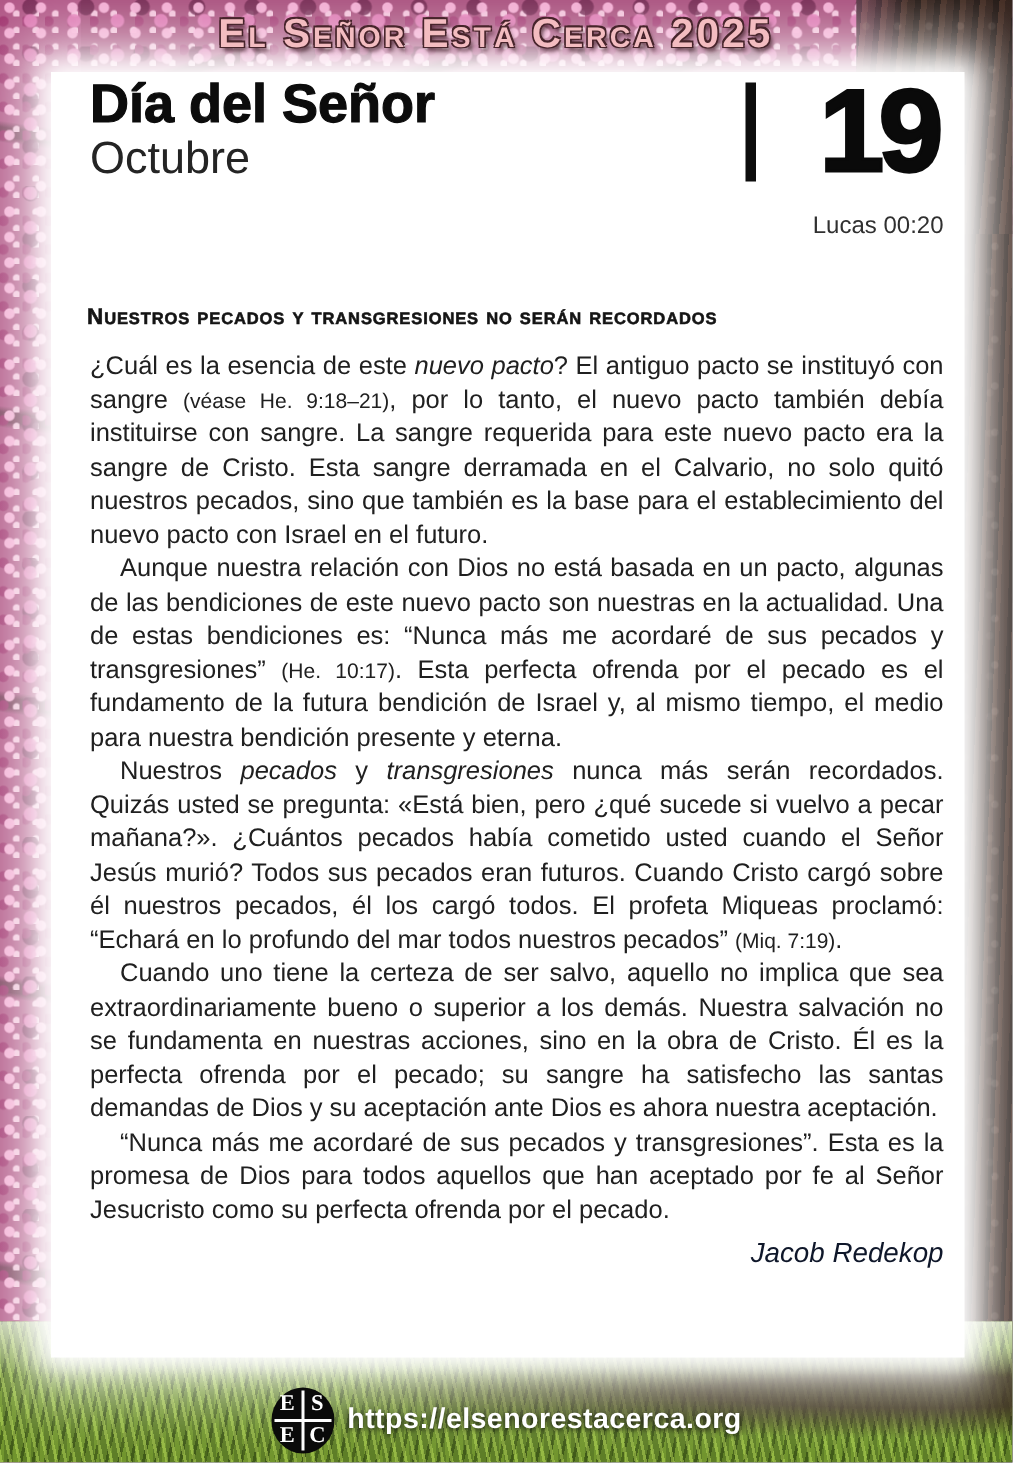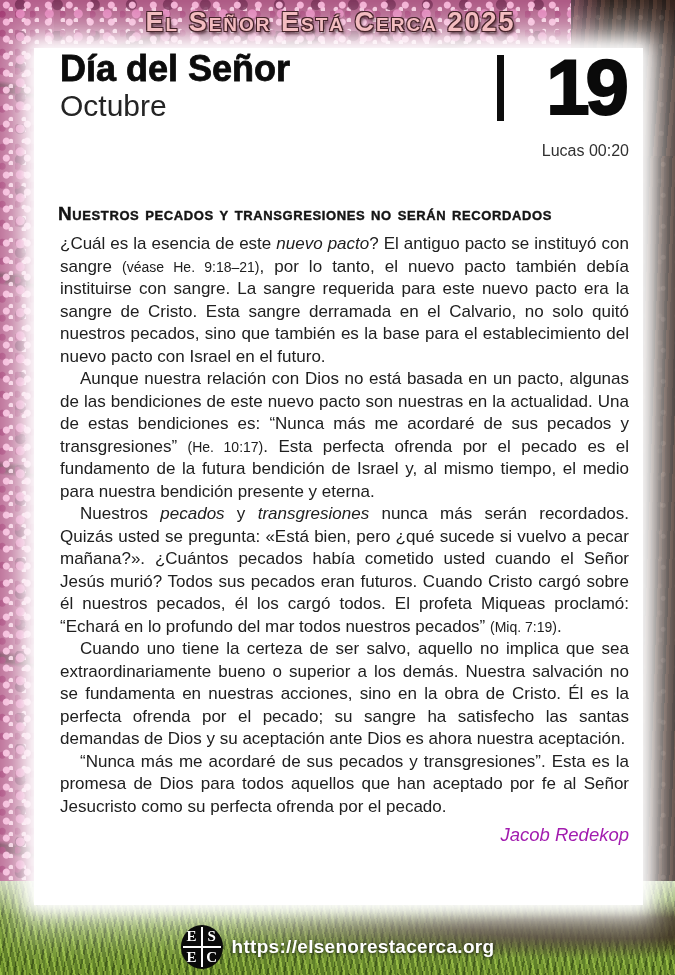--- a/index.html
+++ b/index.html
@@ -85,32 +85,32 @@
     font-size:78px;font-weight:700;line-height:.84;color:#0a0a0a;
     -webkit-text-stroke:2px #0a0a0a;letter-spacing:-4px;
   }
   
   .verse{position:absolute;left:60px;right:46px;top:138px;z-index:4;}
   .verse-text{font-size:16.5px;font-weight:700;color:#101010;line-height:1.25;letter-spacing:-.1px;}
   .verse-ref{text-align:right;font-size:16px;color:#303030;margin-top:4px;}
   
   .article-title{
     position:absolute;left:58px;right:40px;top:203px;z-index:4;
-    font-variant:small-caps;font-weight:700;font-size:19px;letter-spacing:.6px;
+    font-variant:small-caps;font-weight:700;font-size:15px;letter-spacing:.6px;
     color:#141414;-webkit-text-stroke:.4px #141414;
   }
   .article{position:absolute;left:60px;right:46px;top:233px;z-index:4;}
   .body-para{
     margin:0;font-size:17px;line-height:22.5px;text-align:justify;color:#202020;
   }
   .body-para.indent{text-indent:20px;}
   .ital{font-style:italic;}
   .small-ref{font-size:14px;}
   .author{
-    text-align:right;font-style:italic;font-size:18.5px;color:#a21caf;margin-top:6px;
+    text-align:right;font-style:italic;font-size:18.5px;color:#0f172a;margin-top:6px;
   }
   
   .footer{
     position:absolute;left:0;right:0;bottom:6px;z-index:5;
     display:flex;align-items:center;justify-content:center;gap:9px;
   }
   .logo{
     position:relative;width:42px;height:44px;border-radius:50%;background:#0a0a0a;
     flex:0 0 auto;
   }

